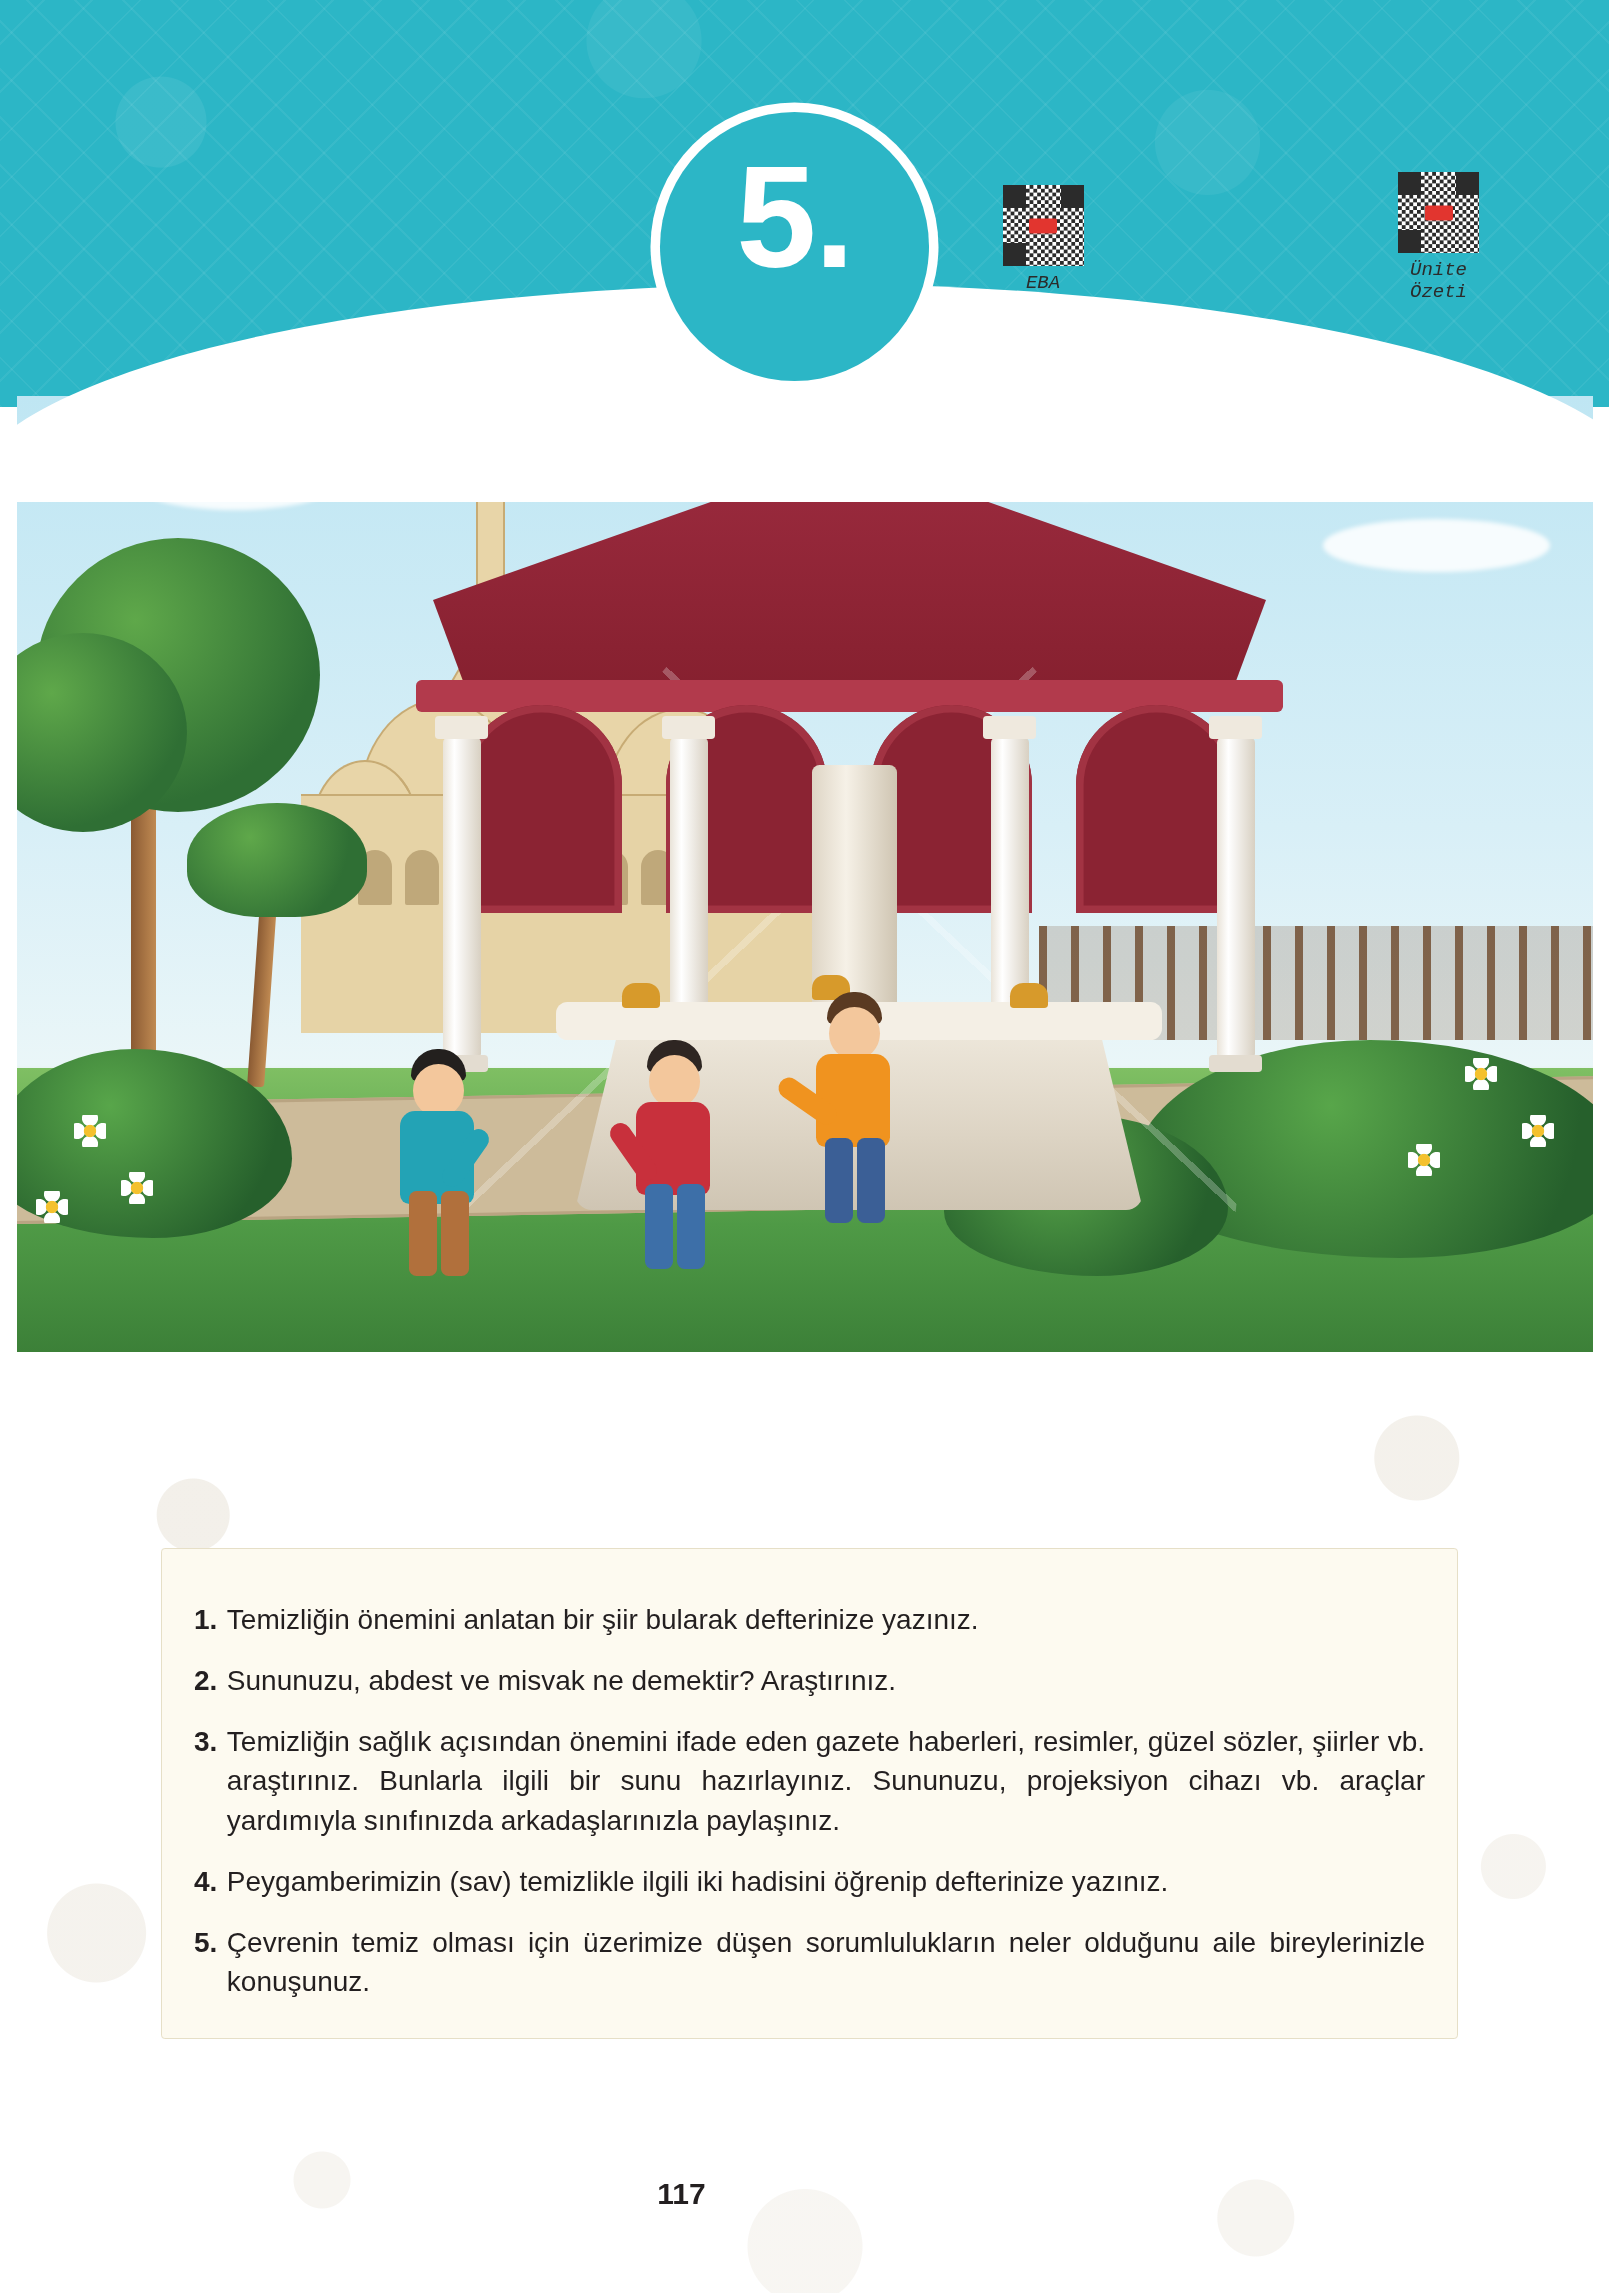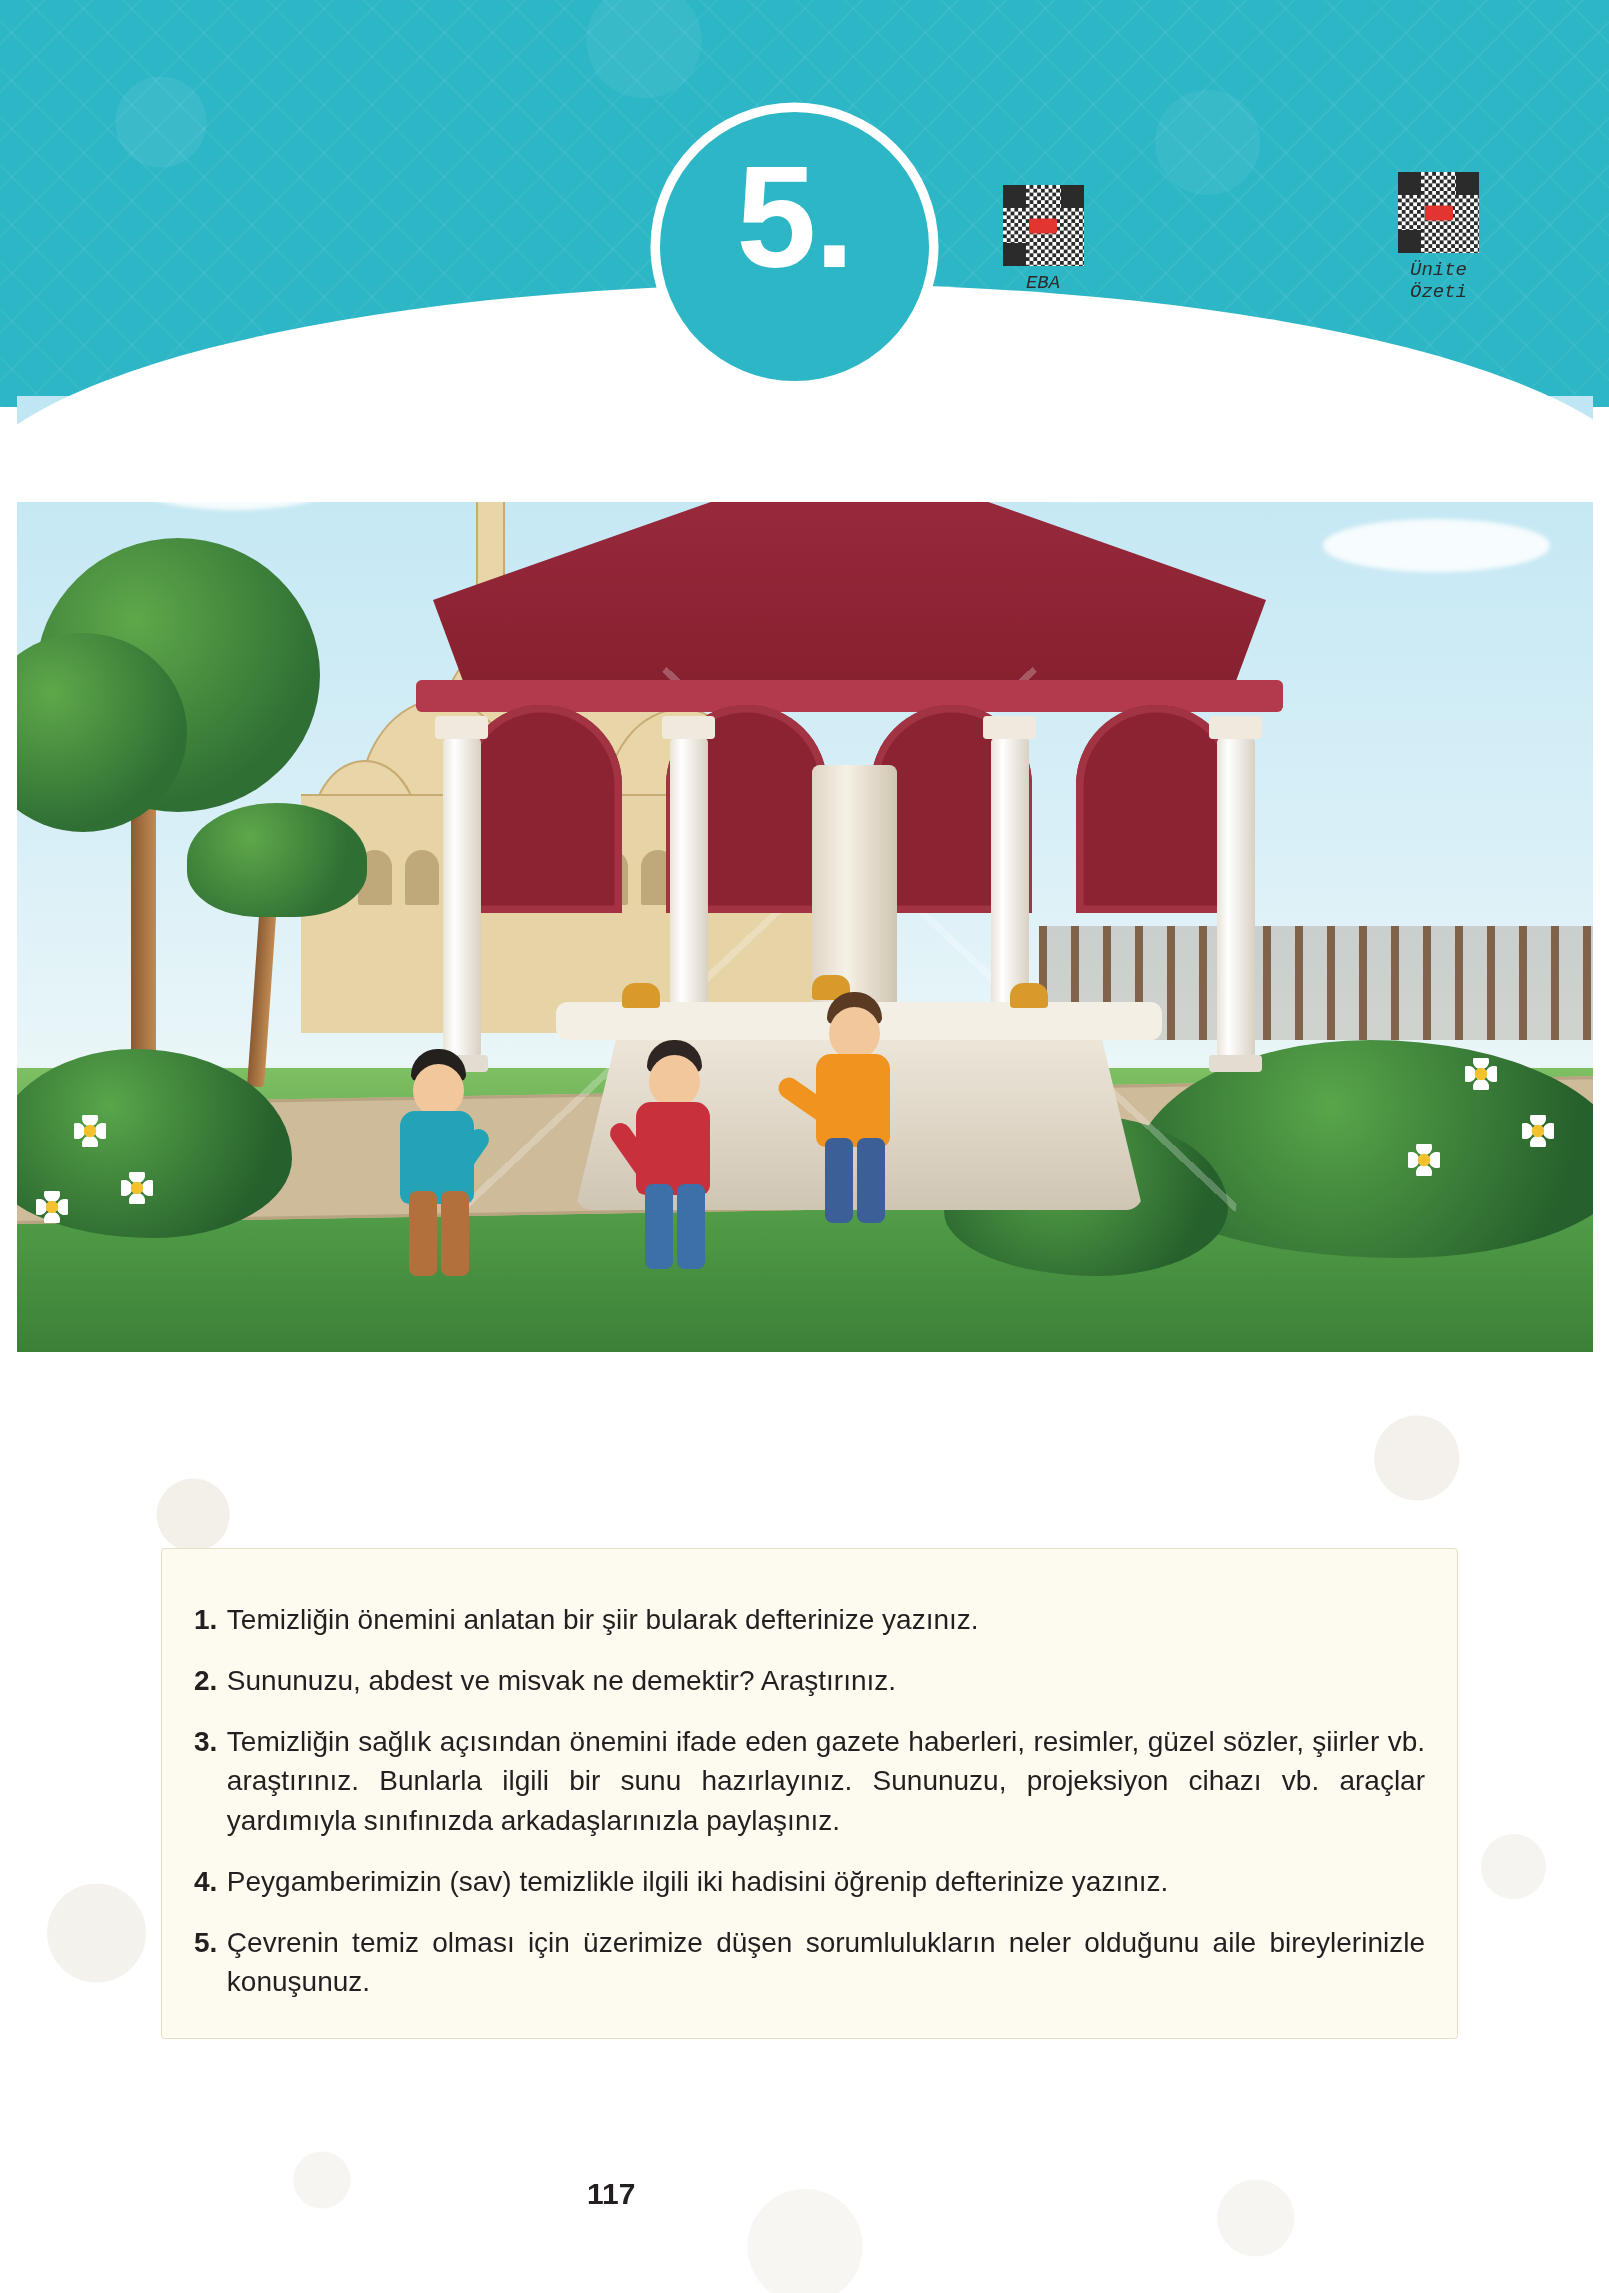--- a/index.html
+++ b/index.html
@@ -462,21 +462,21 @@
     margin-right: 9.5px;
   }
   .prep-text { flex: 1 1 auto; text-align: justify; }
 
   
   .page-number {
     position: absolute;
     left: 587px;
     top: 2177px;
     width: 189px;
-    text-align: left;
+    text-align: center;
     font-size: 30px;
     font-weight: bold;
     color: #231f20;
     z-index: 5;
   }
 </style>
 </head>
 <body>
 
 <div class="page">

